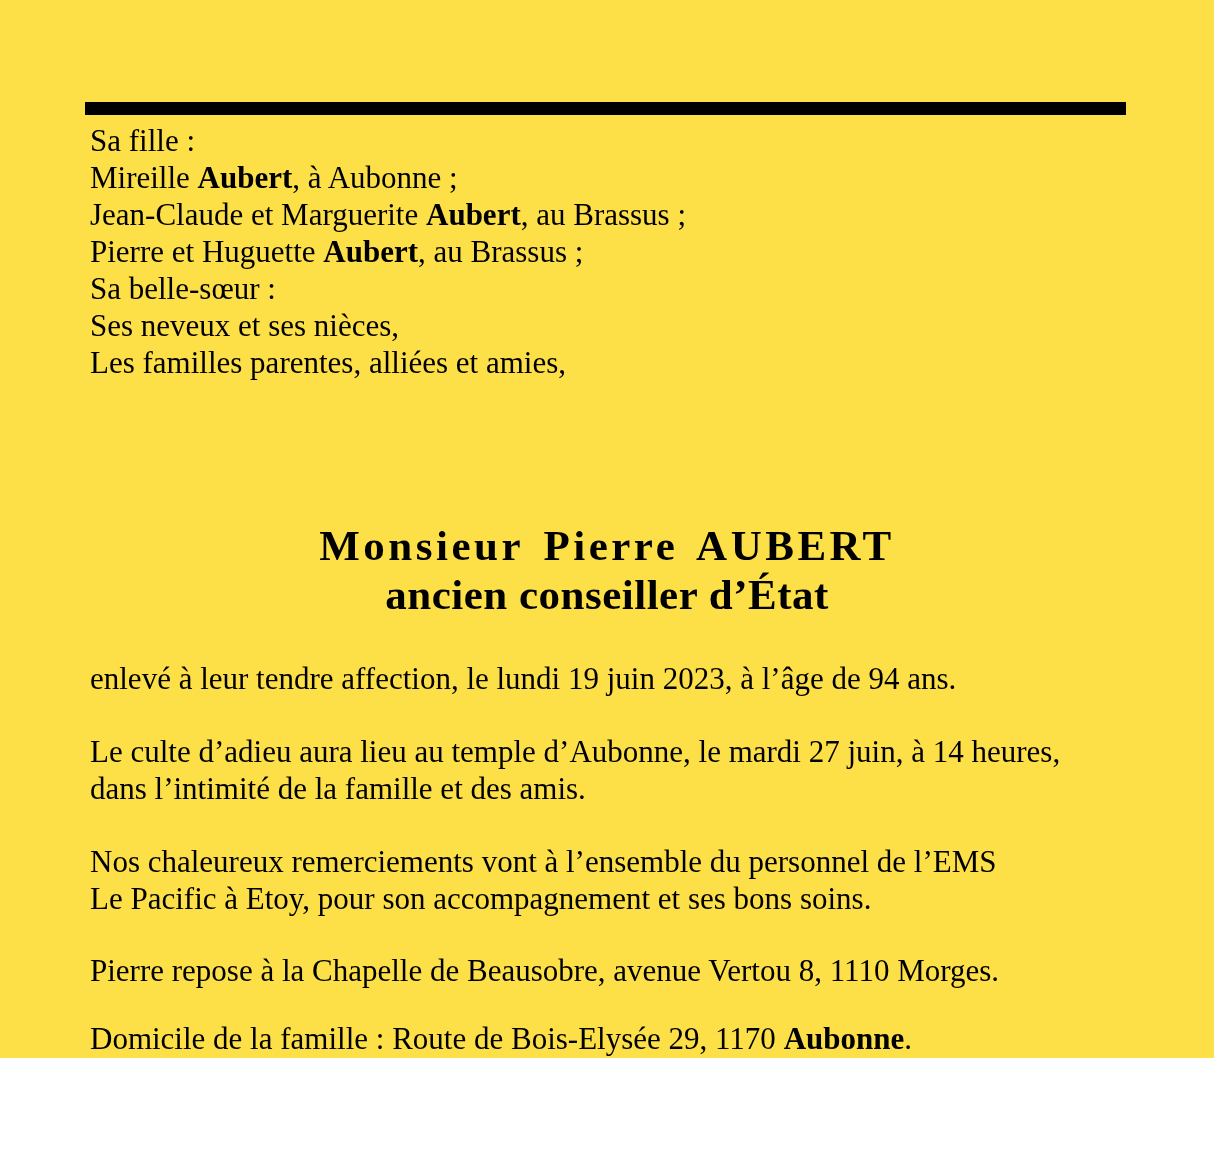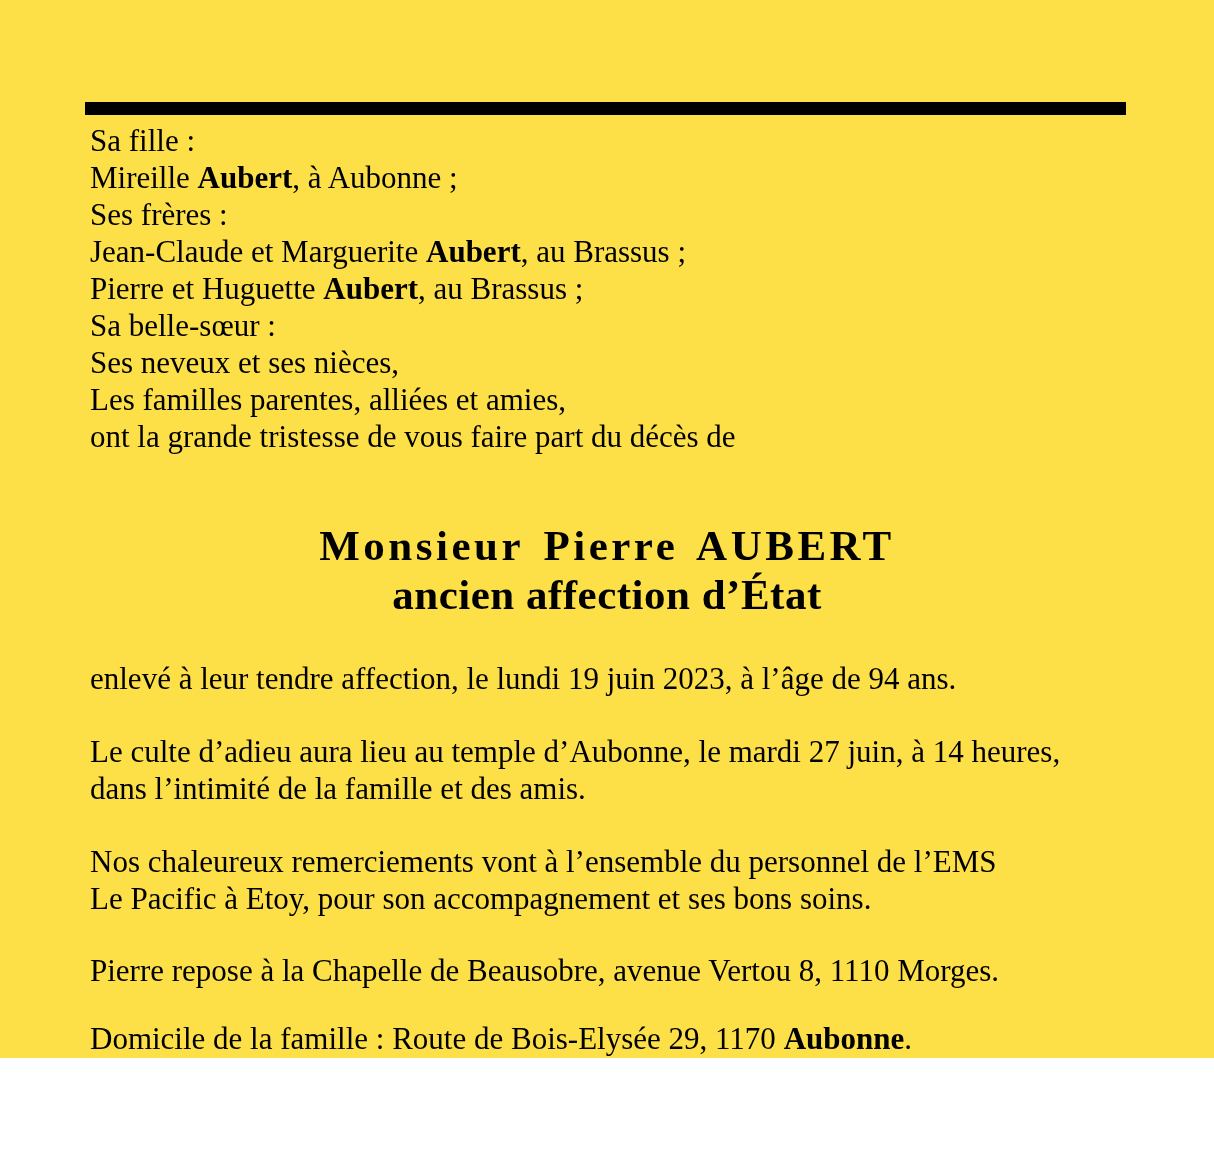--- a/index.html
+++ b/index.html
@@ -76,32 +76,30 @@
 </head>
 <body>
 
 <div class="page">
 
   <div class="rule rule-top"></div>
 
   <div class="textblock family-block">
     <div class="line"><span>Sa fille :</span></div>
     <div class="line"><span>Mireille </span><span class="bold">Aubert</span><span>, à Aubonne ;</span></div>
-    <div class="line"><span>Ses frères :</span></div>
     <div class="line"><span>Jean-Claude et Marguerite </span><span class="bold">Aubert</span><span>, au Brassus ;</span></div>
     <div class="line"><span>Pierre et Huguette </span><span class="bold">Aubert</span><span>, au Brassus ;</span></div>
     <div class="line"><span>Sa belle-sœur :</span></div>
     <div class="line"><span>Ses neveux et ses nièces,</span></div>
     <div class="line"><span>Les familles parentes, alliées et amies,</span></div>
-    <div class="line"><span>ont la grande tristesse de vous faire part du décès de</span></div>
   </div>
 
   <div class="title-block">
     <div class="title-name">Monsieur Pierre AUBERT</div>
-    <div class="title-subtitle">ancien affection d’État</div>
+    <div class="title-subtitle">ancien conseiller d’État</div>
   </div>
 
   <div class="textblock para-death">
     <div class="line"><span>enlevé à leur tendre affection, le lundi 19 juin 2023, à l’âge de 94 ans.</span></div>
   </div>
 
   <div class="textblock para-service">
     <div class="line"><span>Le culte d’adieu aura lieu au temple d’Aubonne, le mardi 27 juin, à 14 heures,</span></div>
     <div class="line"><span>dans l’intimité de la famille et des amis.</span></div>
   </div>

